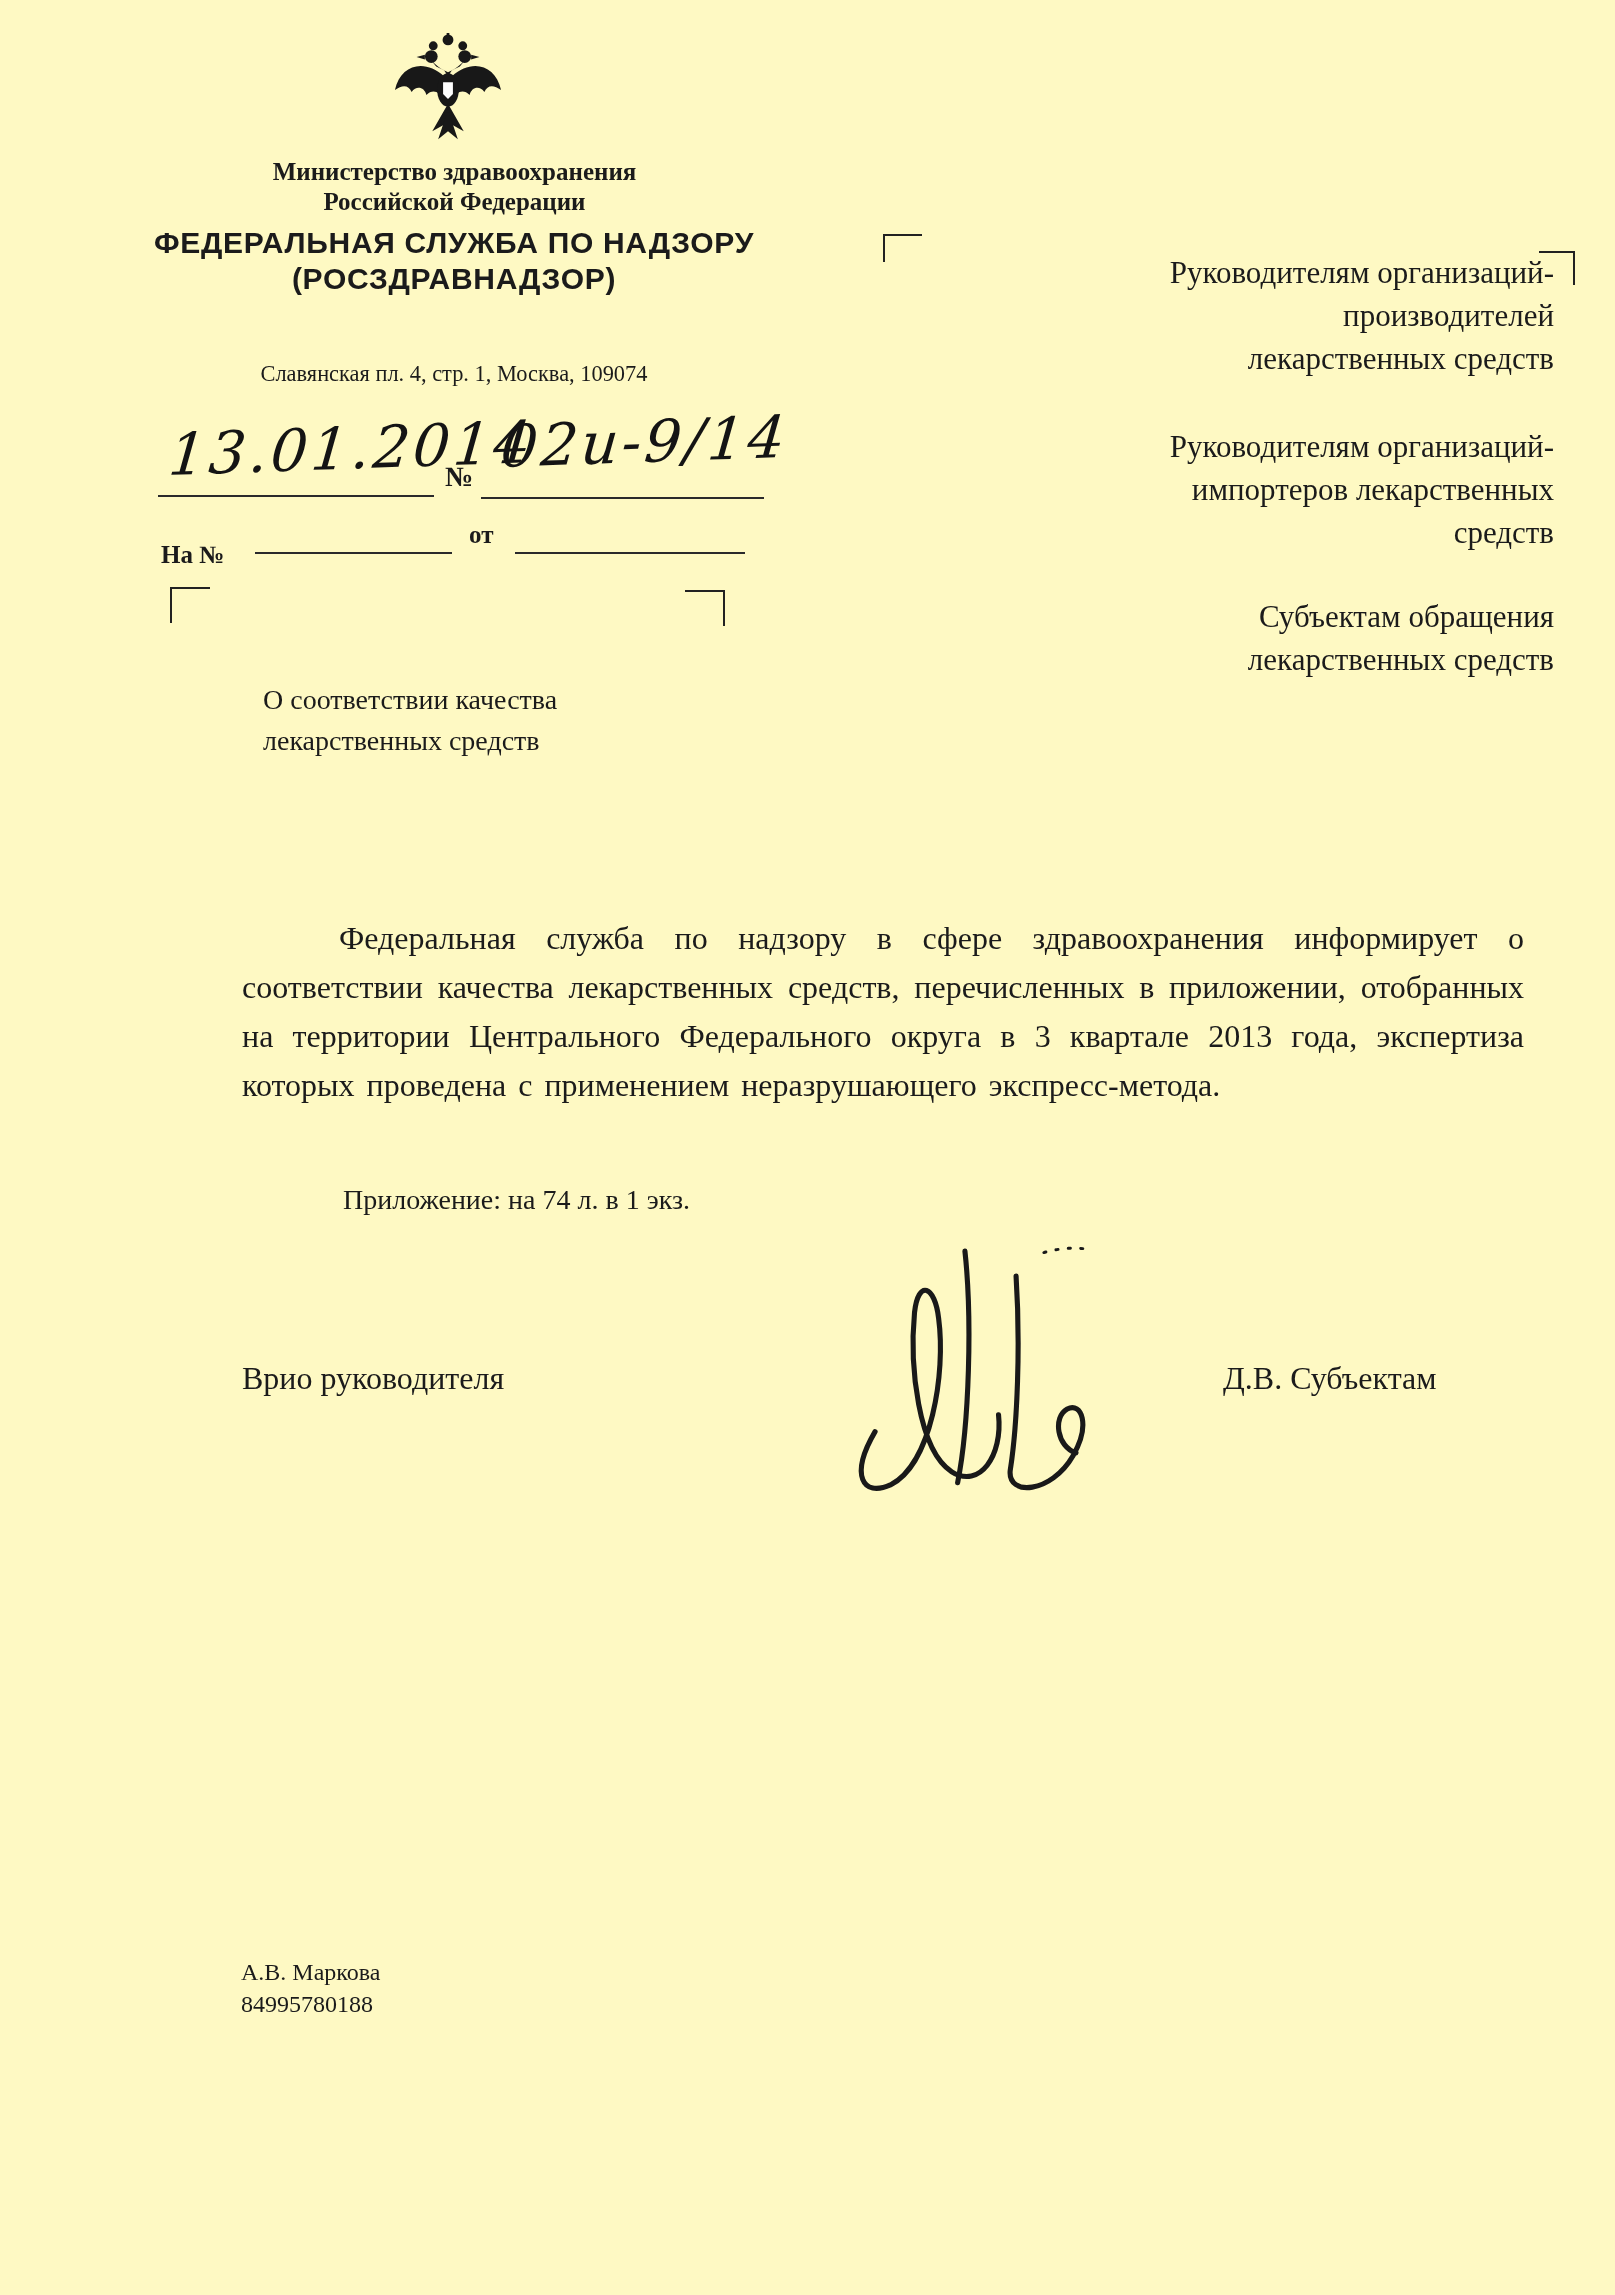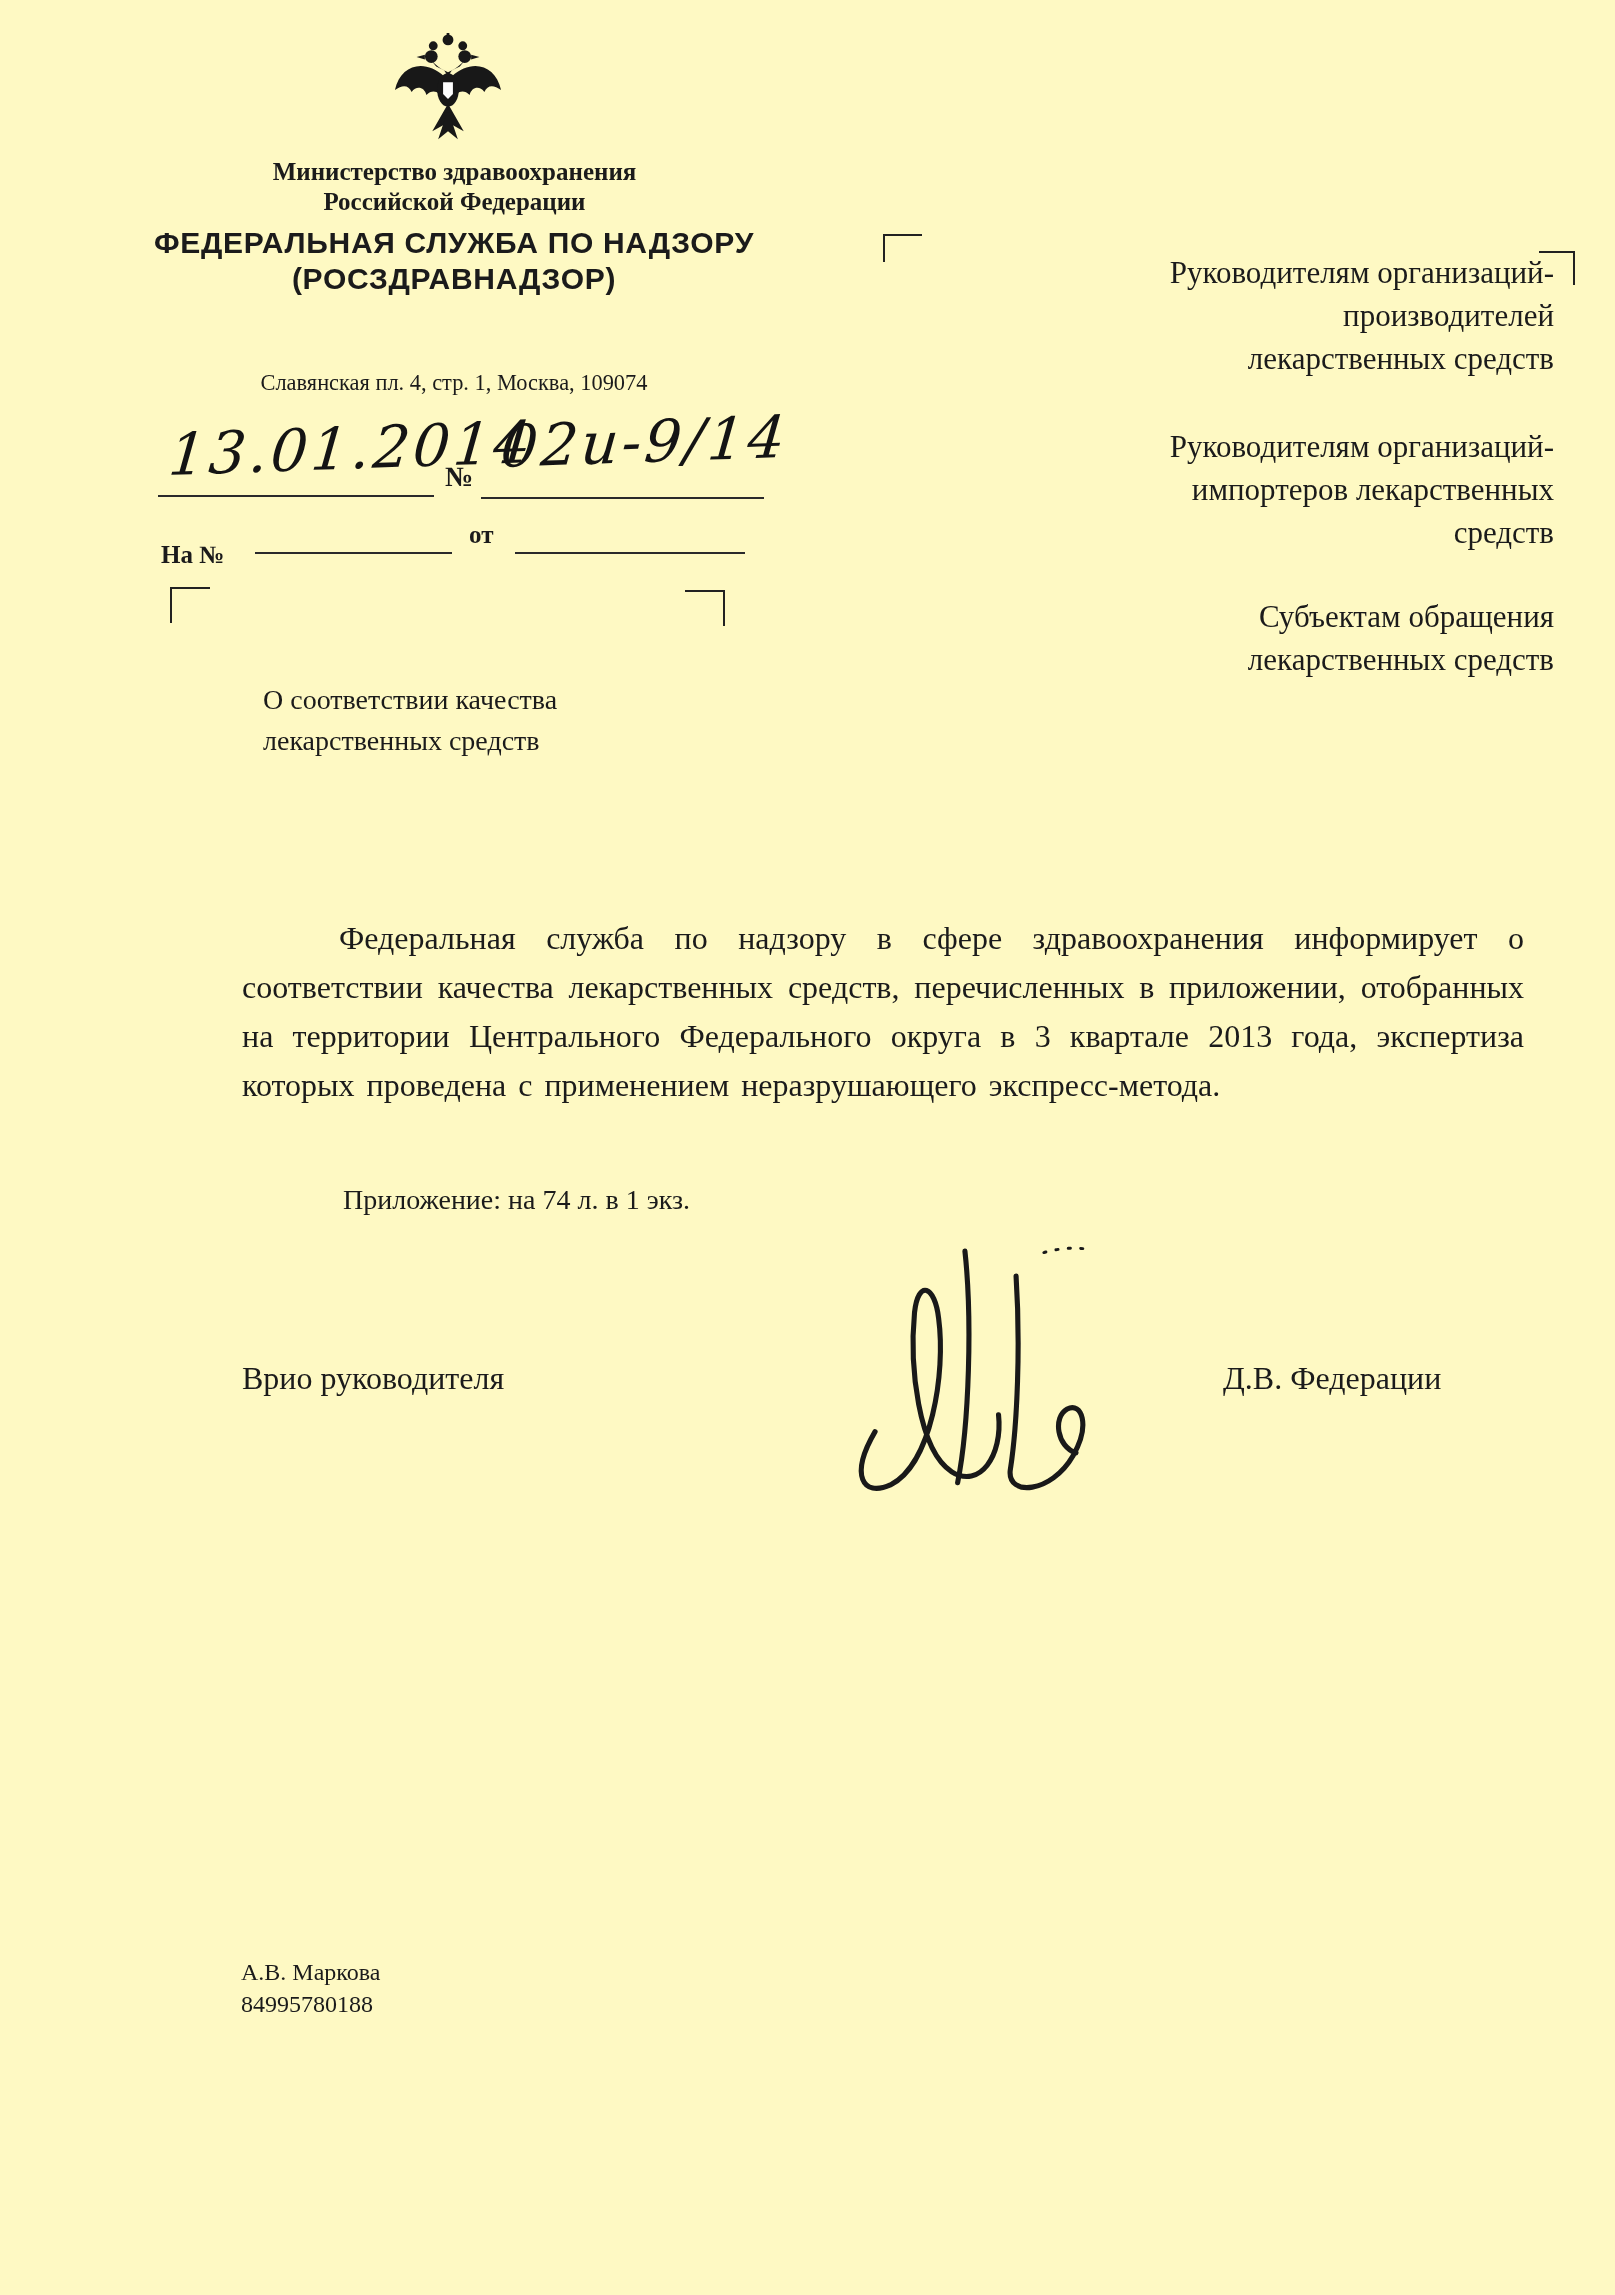--- a/index.html
+++ b/index.html
@@ -13,21 +13,21 @@
     overflow:hidden;
   }
   .center { text-align:center; }
   .abs { position:absolute; }
 
   
   .emblem { left:387px; top:33px; width:122px; height:118px; }
   .ministry { left:178px; top:157px; width:553px; font-weight:bold; font-size:25px; line-height:30px; }
   .service  { left:151px; top:225px; width:606px; font-weight:bold; font-size:30px; line-height:36px;
               font-family:"Liberation Sans", sans-serif; letter-spacing:0.7px;}
-  .addr     { left:151px; top:368px; width:606px; font-size:22.4px; line-height:30px; }
+  .addr     { left:151px; top:359px; width:606px; font-size:22.4px; line-height:30px; }
 
   
   .handwriting {
     font-family:"DejaVu Serif", serif;
     font-style:italic;
     letter-spacing:3.3px;
     color:#141414;
     transform:rotate(-2deg) skewX(-7deg);
     transform-origin:left bottom;
     white-space:nowrap;
@@ -163,21 +163,21 @@
 
   <svg class="abs signature-svg" viewBox="0 0 380 360" aria-hidden="true">
     <g fill="none" stroke="#191919" stroke-width="7" stroke-linecap="round">
       <path d="M45 265 C 10 325 28 355 66 338 C 122 310 142 185 132 110 C 127 65 104 56 99 102 C 92 175 104 290 150 320 C 188 344 220 298 214 242"></path>
       <path d="M168 18 C 178 110 174 255 158 335"></path>
       <path d="M238 52 C 244 145 240 255 230 318 C 226 354 286 350 316 298 C 340 256 328 224 308 234 C 288 245 294 286 320 294"></path>
       <path d="M276 20 C 296 14 318 12 340 16" stroke-width="4" stroke-dasharray="3 14"></path>
     </g>
   </svg>
 
-  <div class="abs signer-name">Д.В. Федерации</div>
+  <div class="abs signer-name">Д.В. Субъектам</div>
 
   <div class="abs executor">
     <div>А.В. Маркова</div>
     <div>84995780188</div>
   </div>
 
 </div>
 
 
 </body></html>

